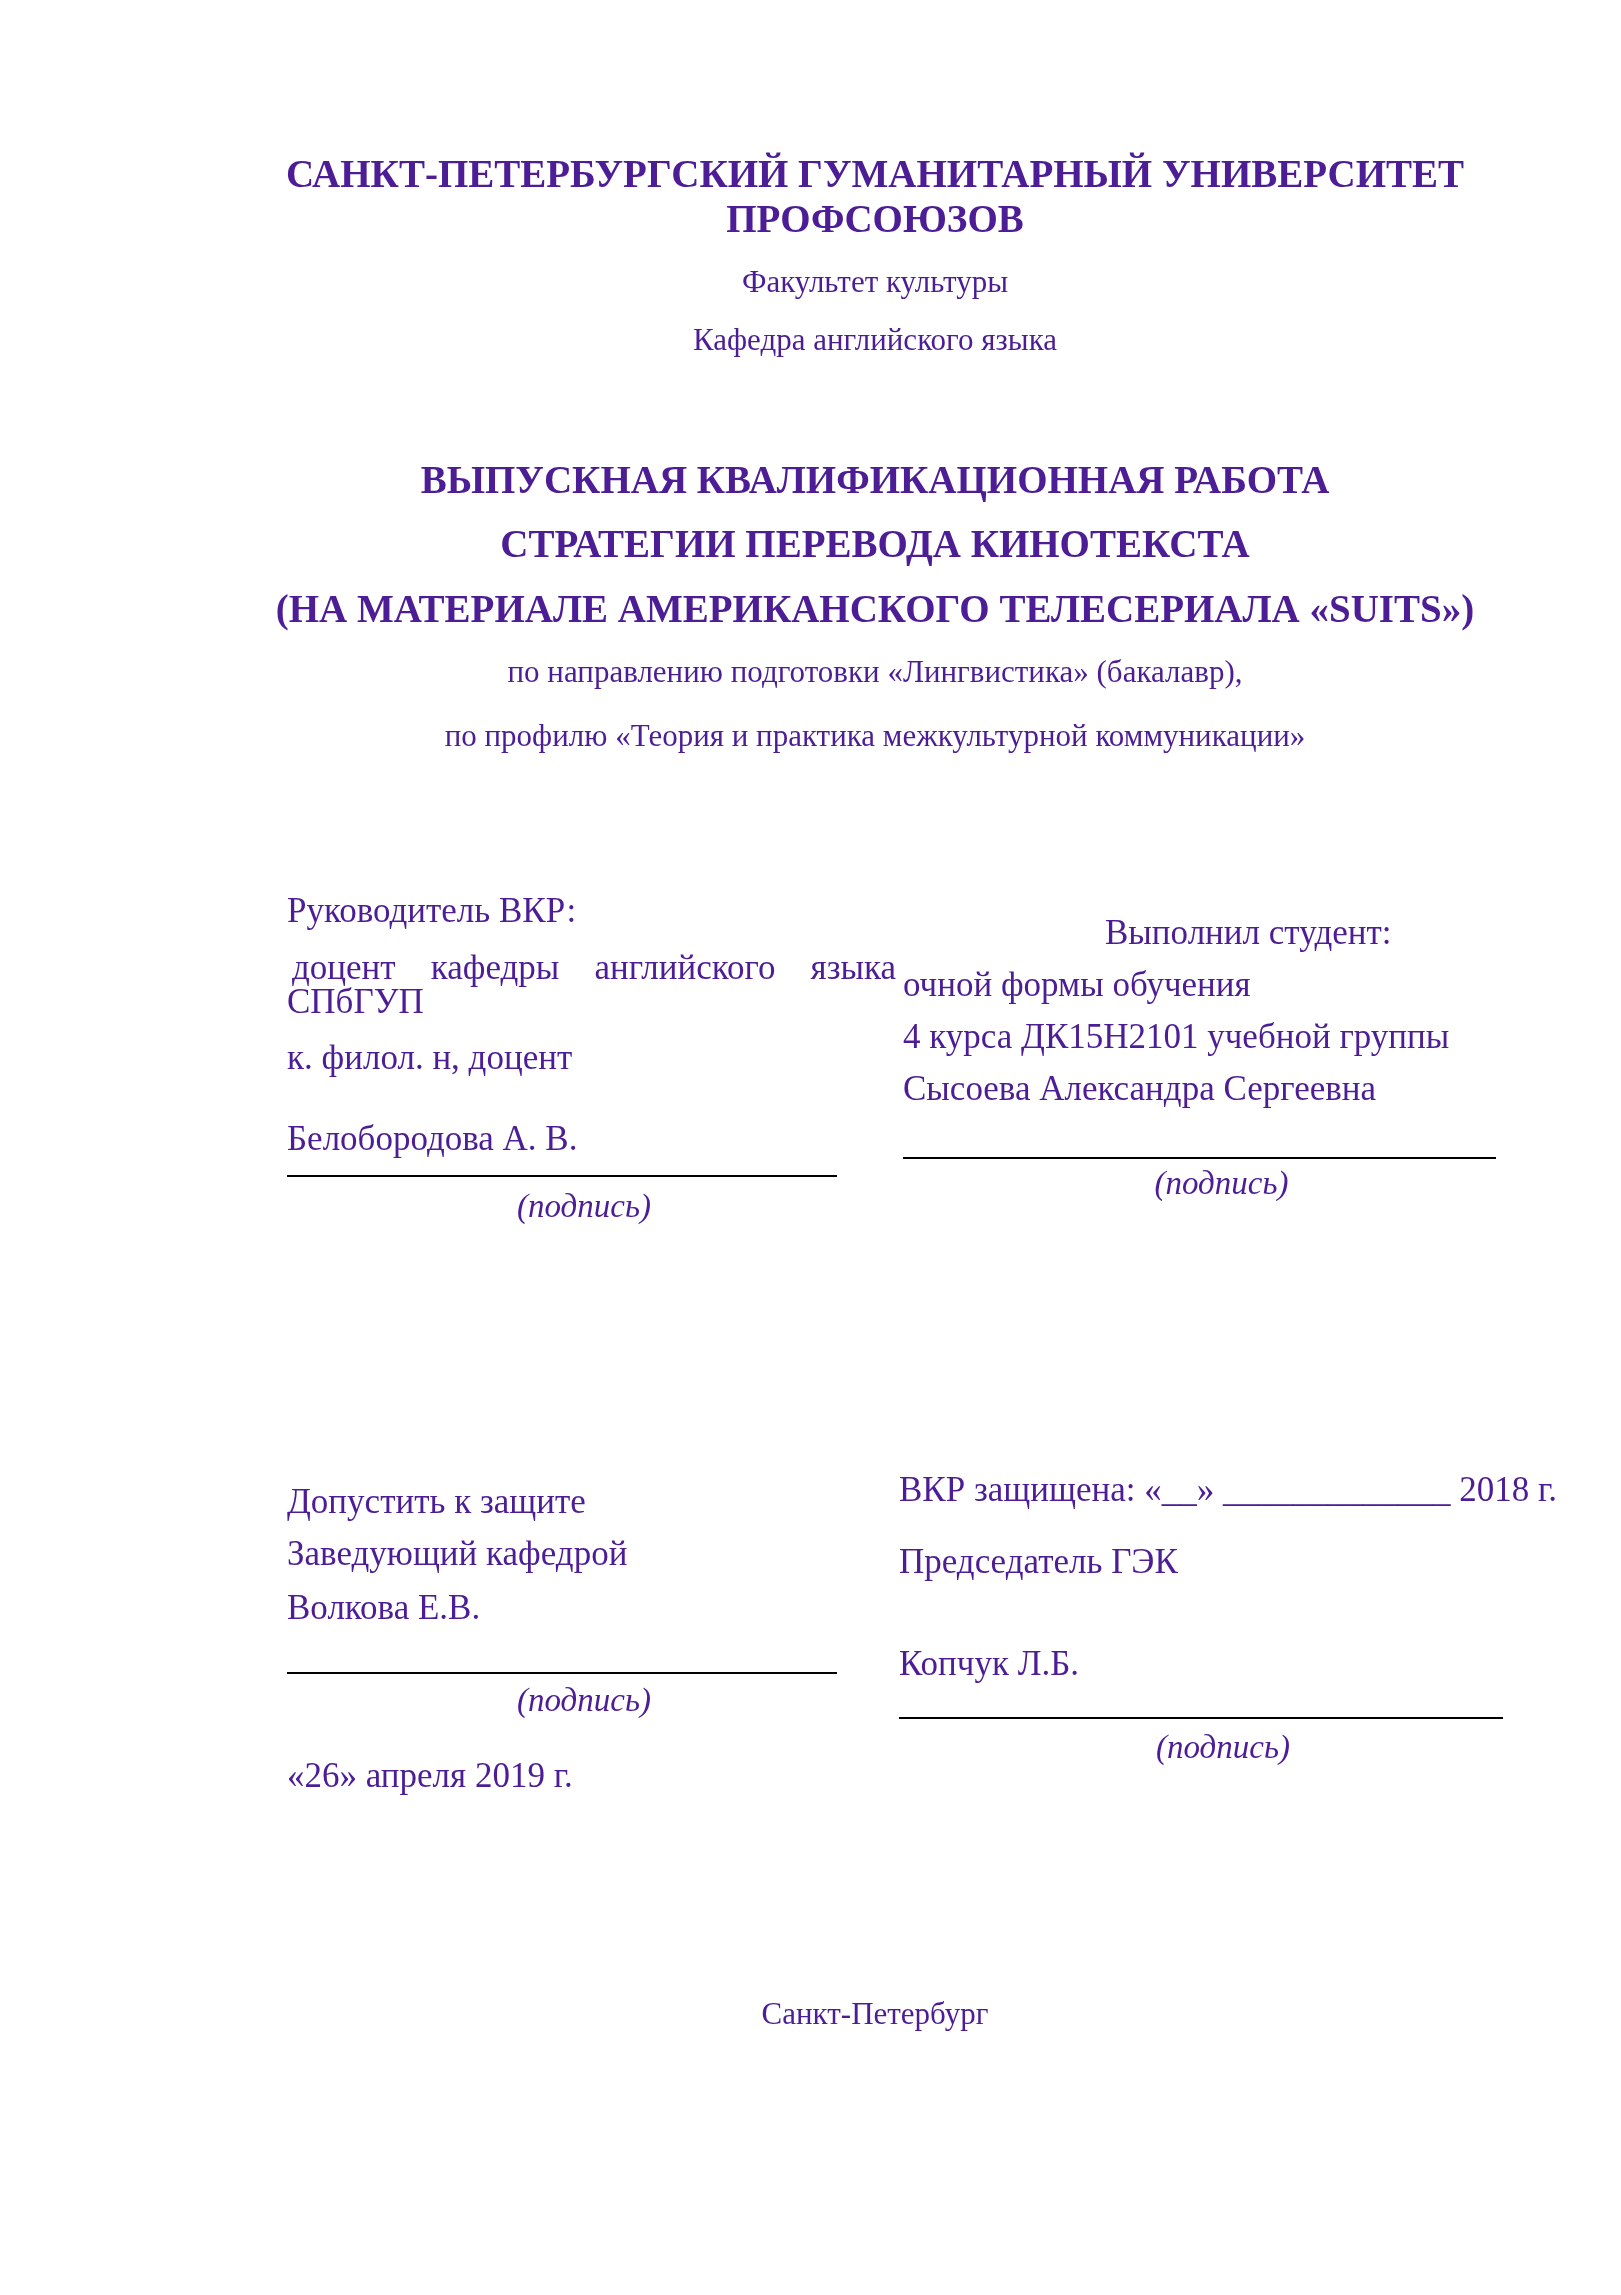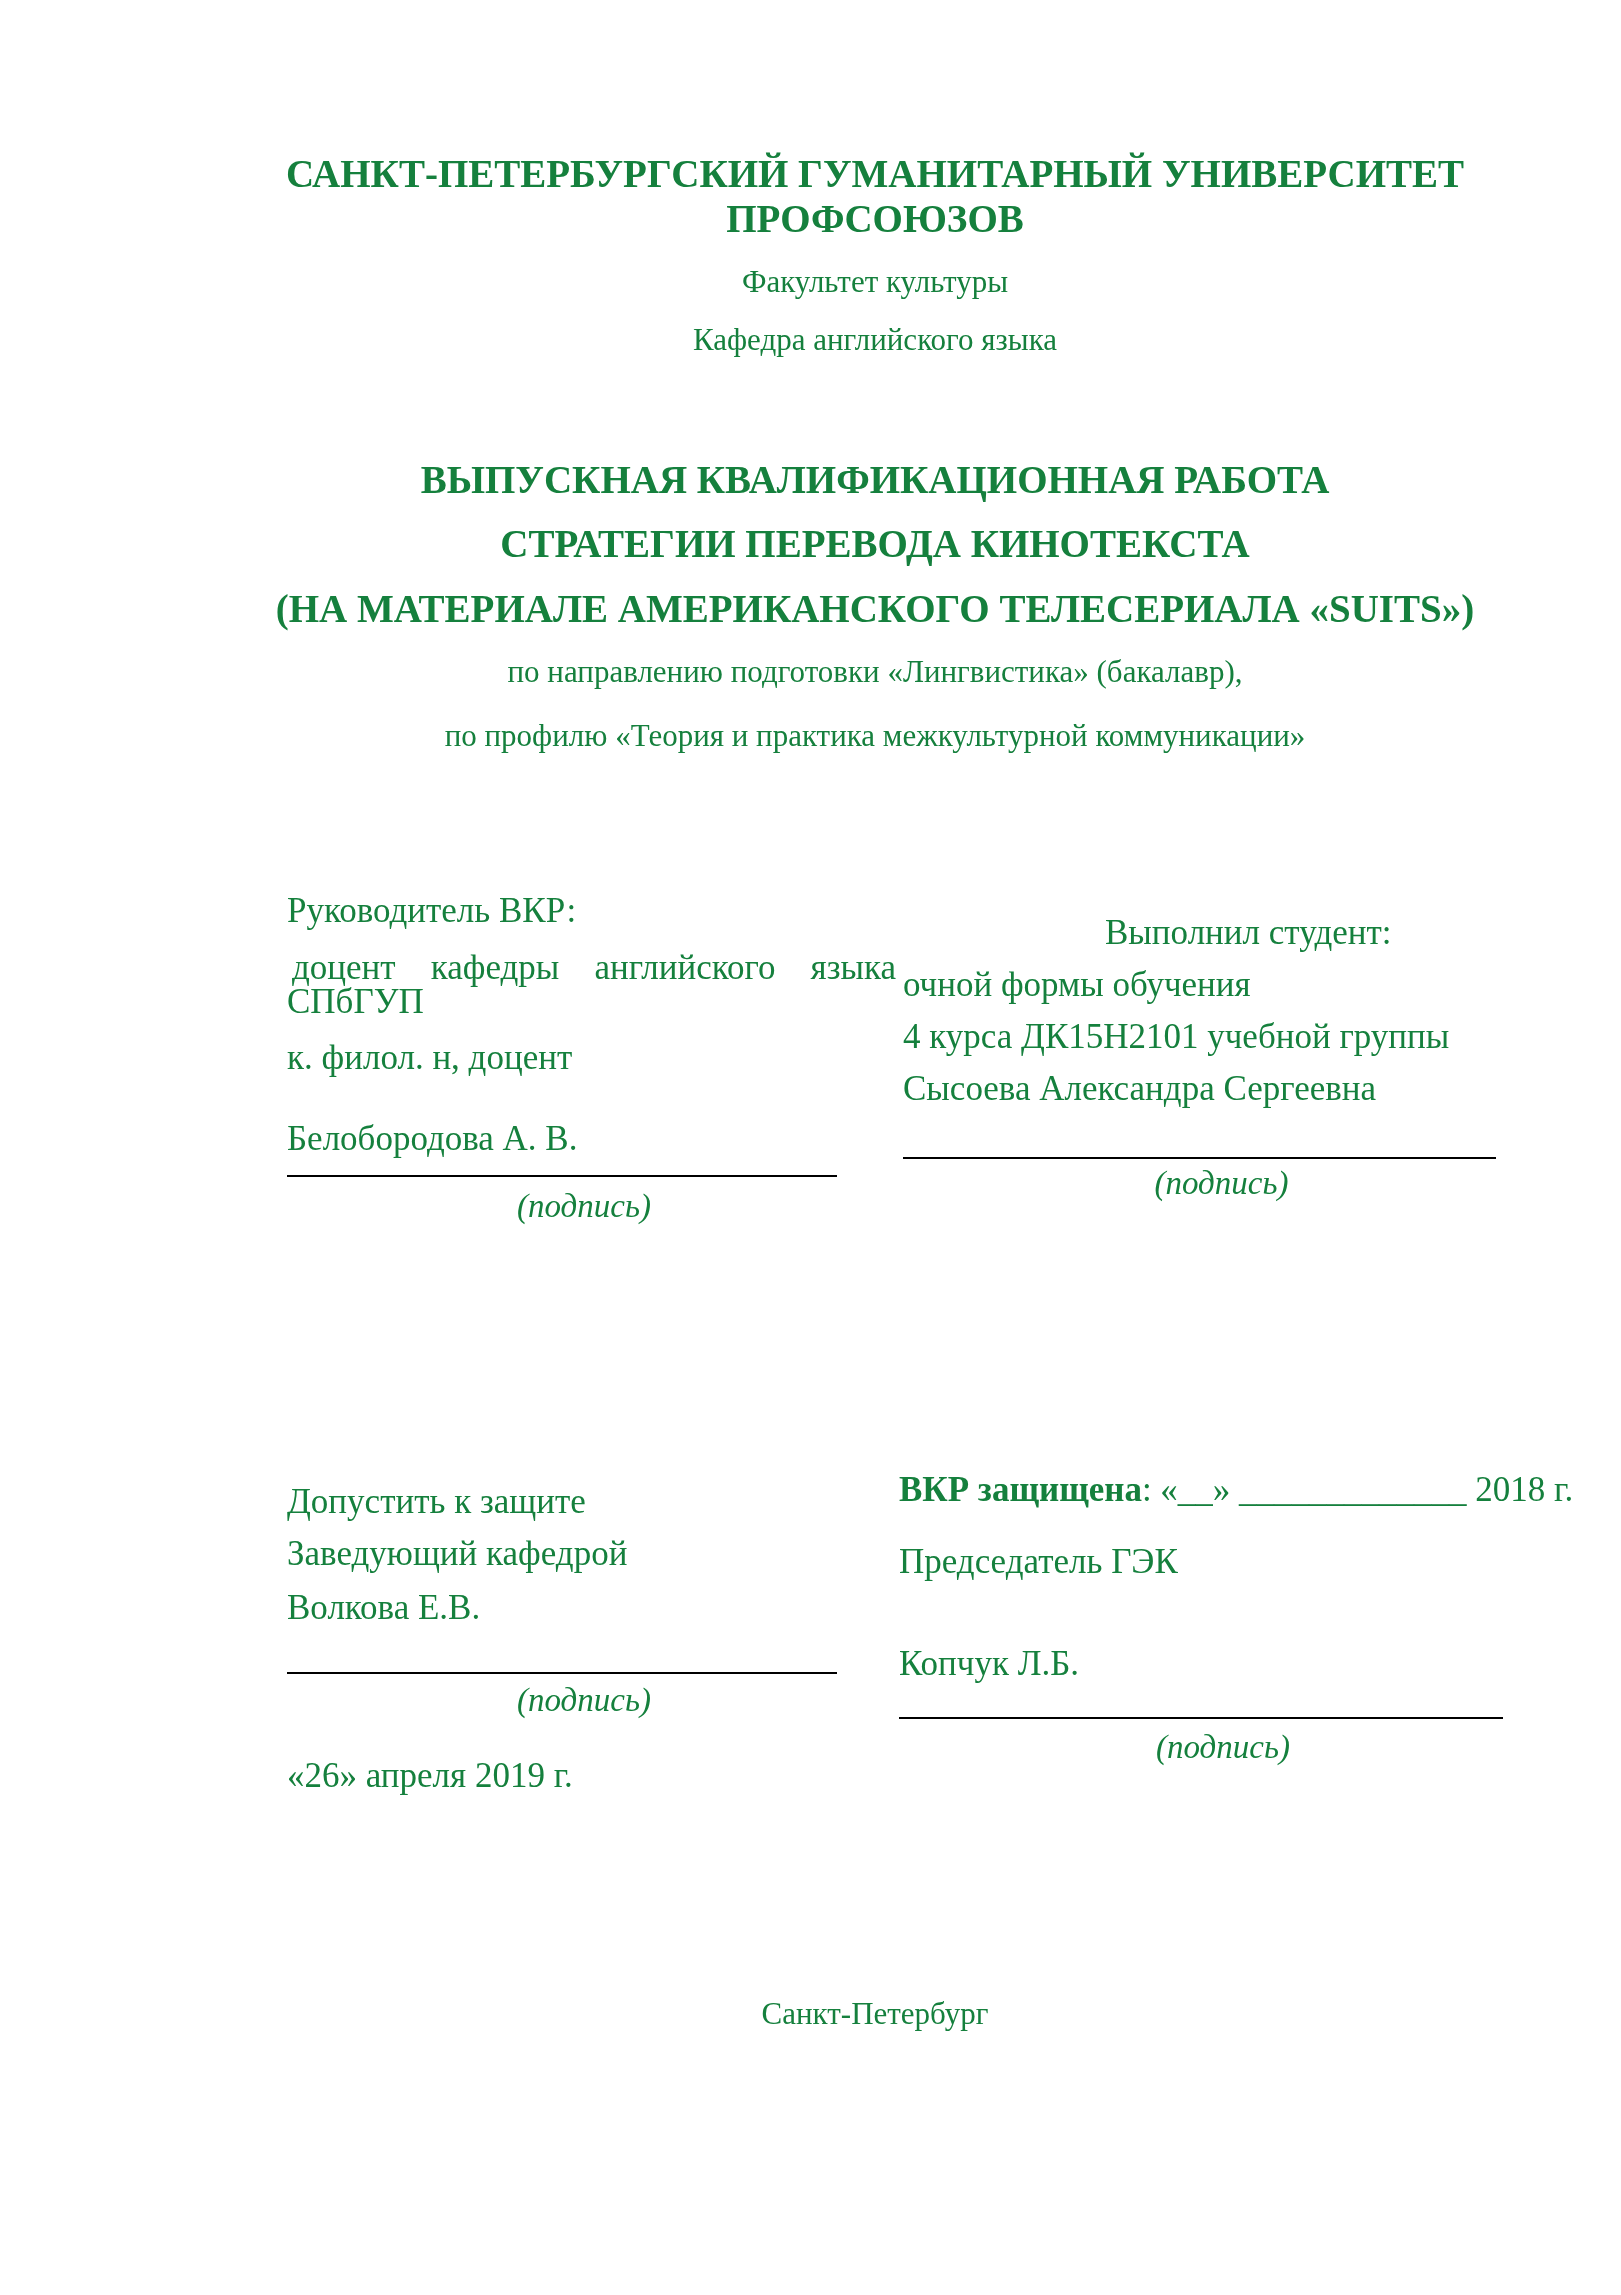--- a/index.html
+++ b/index.html
@@ -3,21 +3,21 @@
 <meta charset="utf-8">
 <style>
   html, body { margin: 0; padding: 0; background: #888; }
   .page {
     position: relative;
     width: 1622px;
     height: 2295px;
     margin: 0 auto;
     background: #ffffff;
     font-family: "Liberation Serif", "DejaVu Serif", serif;
-    color: #15803d;
+    color: #4c1d95;
     overflow: hidden;
   }
   .line { position: absolute; white-space: nowrap; line-height: 1; }
   .centerblock { left: 247px; width: 1256px; text-align: center; }
   .h-bold { font-size: 39px; font-weight: bold; }
   .t-reg  { font-size: 31px; }
   .body-t { font-size: 35px; }
   .cap-t  { font-size: 33px; font-style: italic; text-align: center; }
   .just {
     white-space: normal;
@@ -25,21 +25,21 @@
     text-align-last: justify;
     line-height: 35px;
   }
   .sigline {
     position: absolute;
     height: 0;
     border-bottom: 2.4px solid #000000;
   }
   .shift   { position: relative; left: 22px; }
   .yrshift { position: relative; left: 64px; }
-  .b { font-weight: bold; }
+  .b { font-weight: normal; }
 </style>
 </head>
 <body>
 
 <div class="page">
 
   <div class="line centerblock h-bold" style="top:154px">САНКТ-ПЕТЕРБУРГСКИЙ ГУМАНИТАРНЫЙ УНИВЕРСИТЕТ</div>
   <div class="line centerblock h-bold" style="top:199px">ПРОФСОЮЗОВ</div>
   <div class="line centerblock t-reg" style="top:266px">Факультет культуры</div>
   <div class="line centerblock h-bold" style="top:460px">ВЫПУСКНАЯ КВАЛИФИКАЦИОННАЯ РАБОТА</div>

